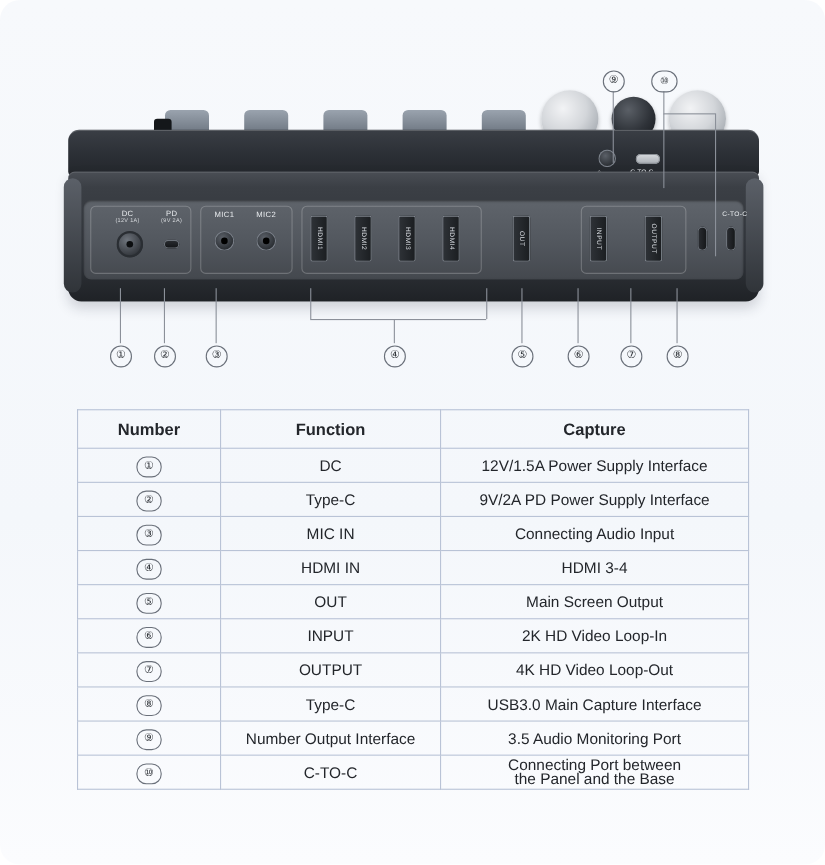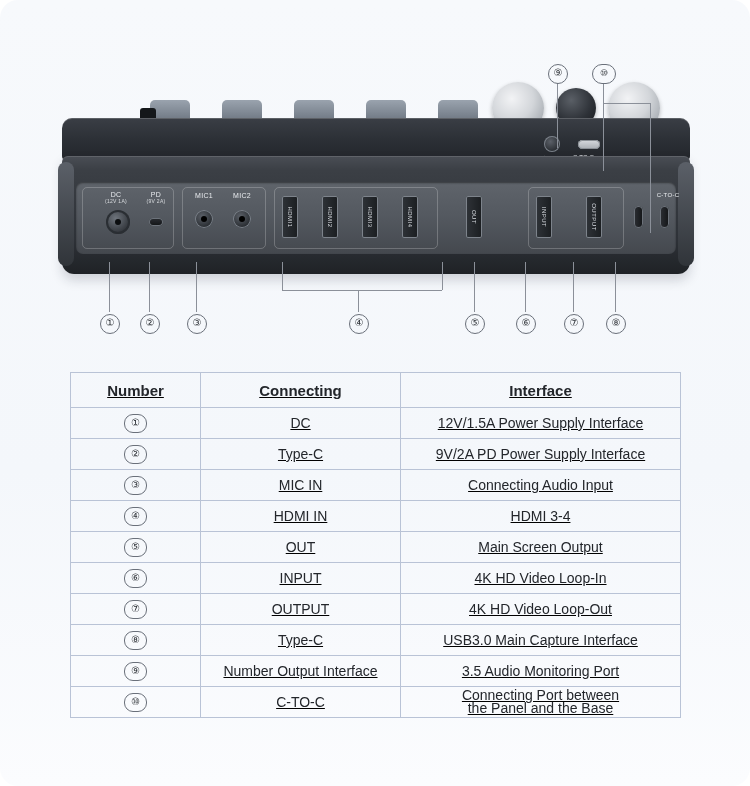--- a/index.html
+++ b/index.html
@@ -221,21 +221,20 @@
   }
   .leader.v { width: 1px; }
   .leader.h { height: 1px; }
 
   
   .table-wrap {
     position: absolute;
     left: 70px;
     top: 372px;
     width: 610px;
-    text-decoration: underline;
   }
   table.spec {
     border-collapse: collapse;
     width: 610px;
     table-layout: fixed;
   }
   table.spec th, table.spec td {
     border: 1px solid #b9c3d6;
     text-align: center;
     color: #23262b;
@@ -393,22 +392,22 @@
   <div class="table-wrap">
     <table class="spec">
       <colgroup>
           <col class="c1">
           <col class="c2">
           <col class="c3">
         </colgroup>
       <thead>
         <tr>
           <th>Number</th>
-          <th>Connecting</th>
-          <th>Interface</th>
+          <th>Function</th>
+          <th>Capture</th>
         </tr>
       </thead>
       <tbody>
         <tr>
           <td><span class="num-circle">①</span></td>
           <td>DC</td>
           <td>12V/1.5A Power Supply Interface</td>
         </tr>
         <tr>
           <td><span class="num-circle">②</span></td>
@@ -426,21 +425,21 @@
           <td>HDMI 3-4</td>
         </tr>
         <tr>
           <td><span class="num-circle">⑤</span></td>
           <td>OUT</td>
           <td>Main Screen Output</td>
         </tr>
         <tr>
           <td><span class="num-circle">⑥</span></td>
           <td>INPUT</td>
-          <td>4K HD Video Loop-In</td>
+          <td>2K HD Video Loop-In</td>
         </tr>
         <tr>
           <td><span class="num-circle">⑦</span></td>
           <td>OUTPUT</td>
           <td>4K HD Video Loop-Out</td>
         </tr>
         <tr>
           <td><span class="num-circle">⑧</span></td>
           <td>Type-C</td>
           <td>USB3.0 Main Capture Interface</td>

